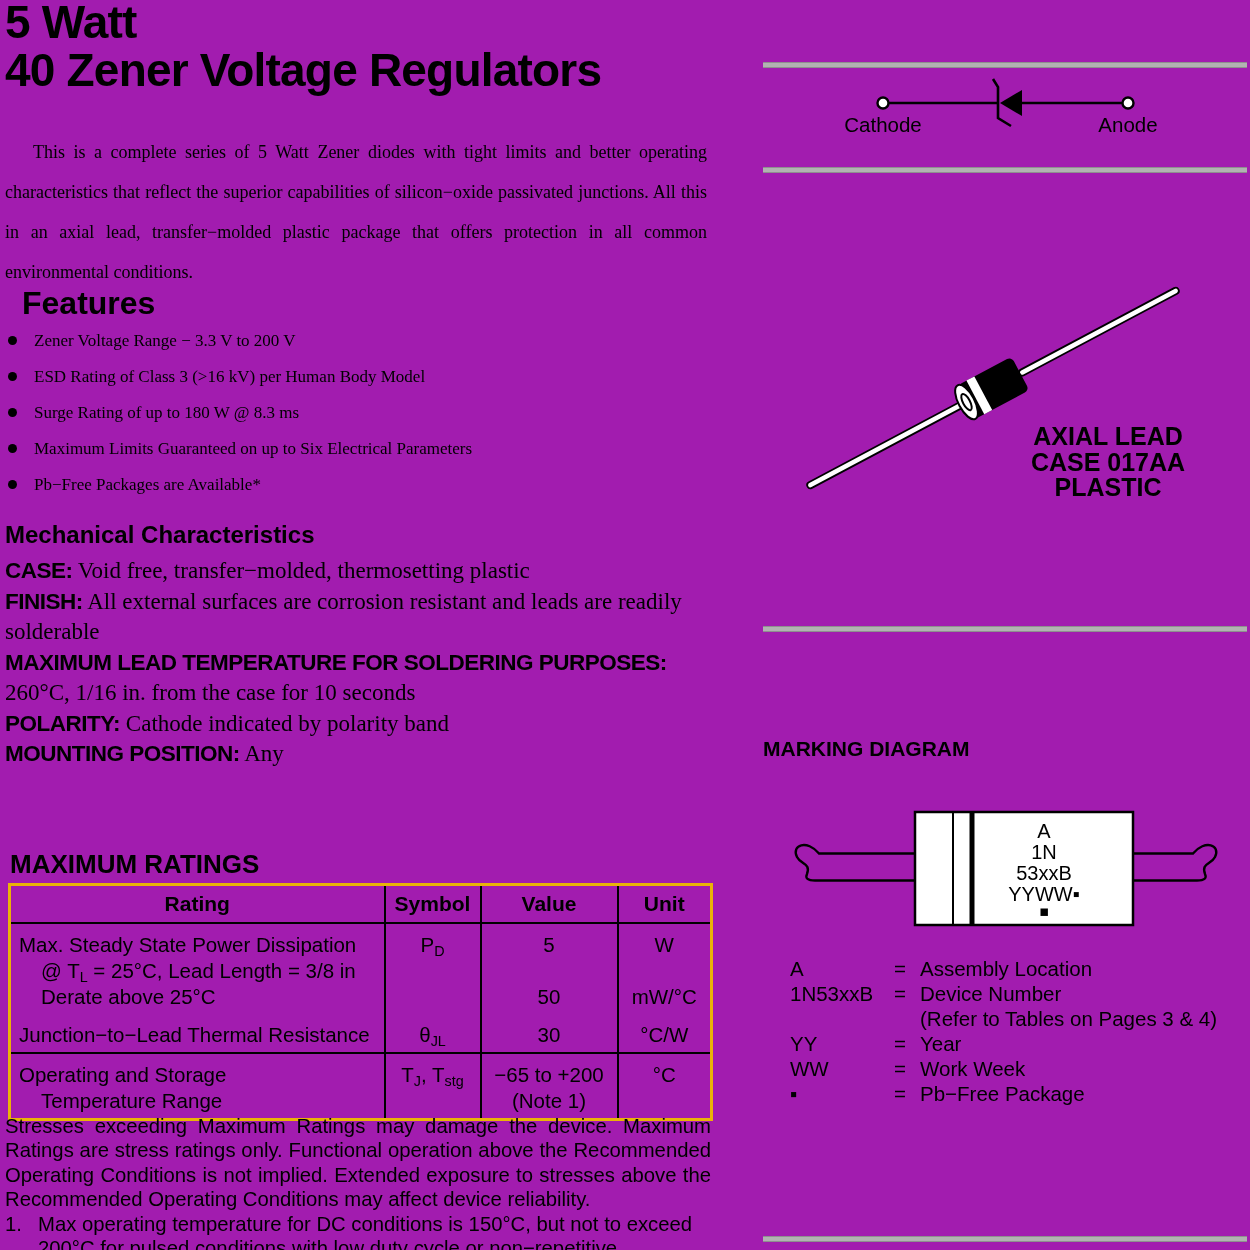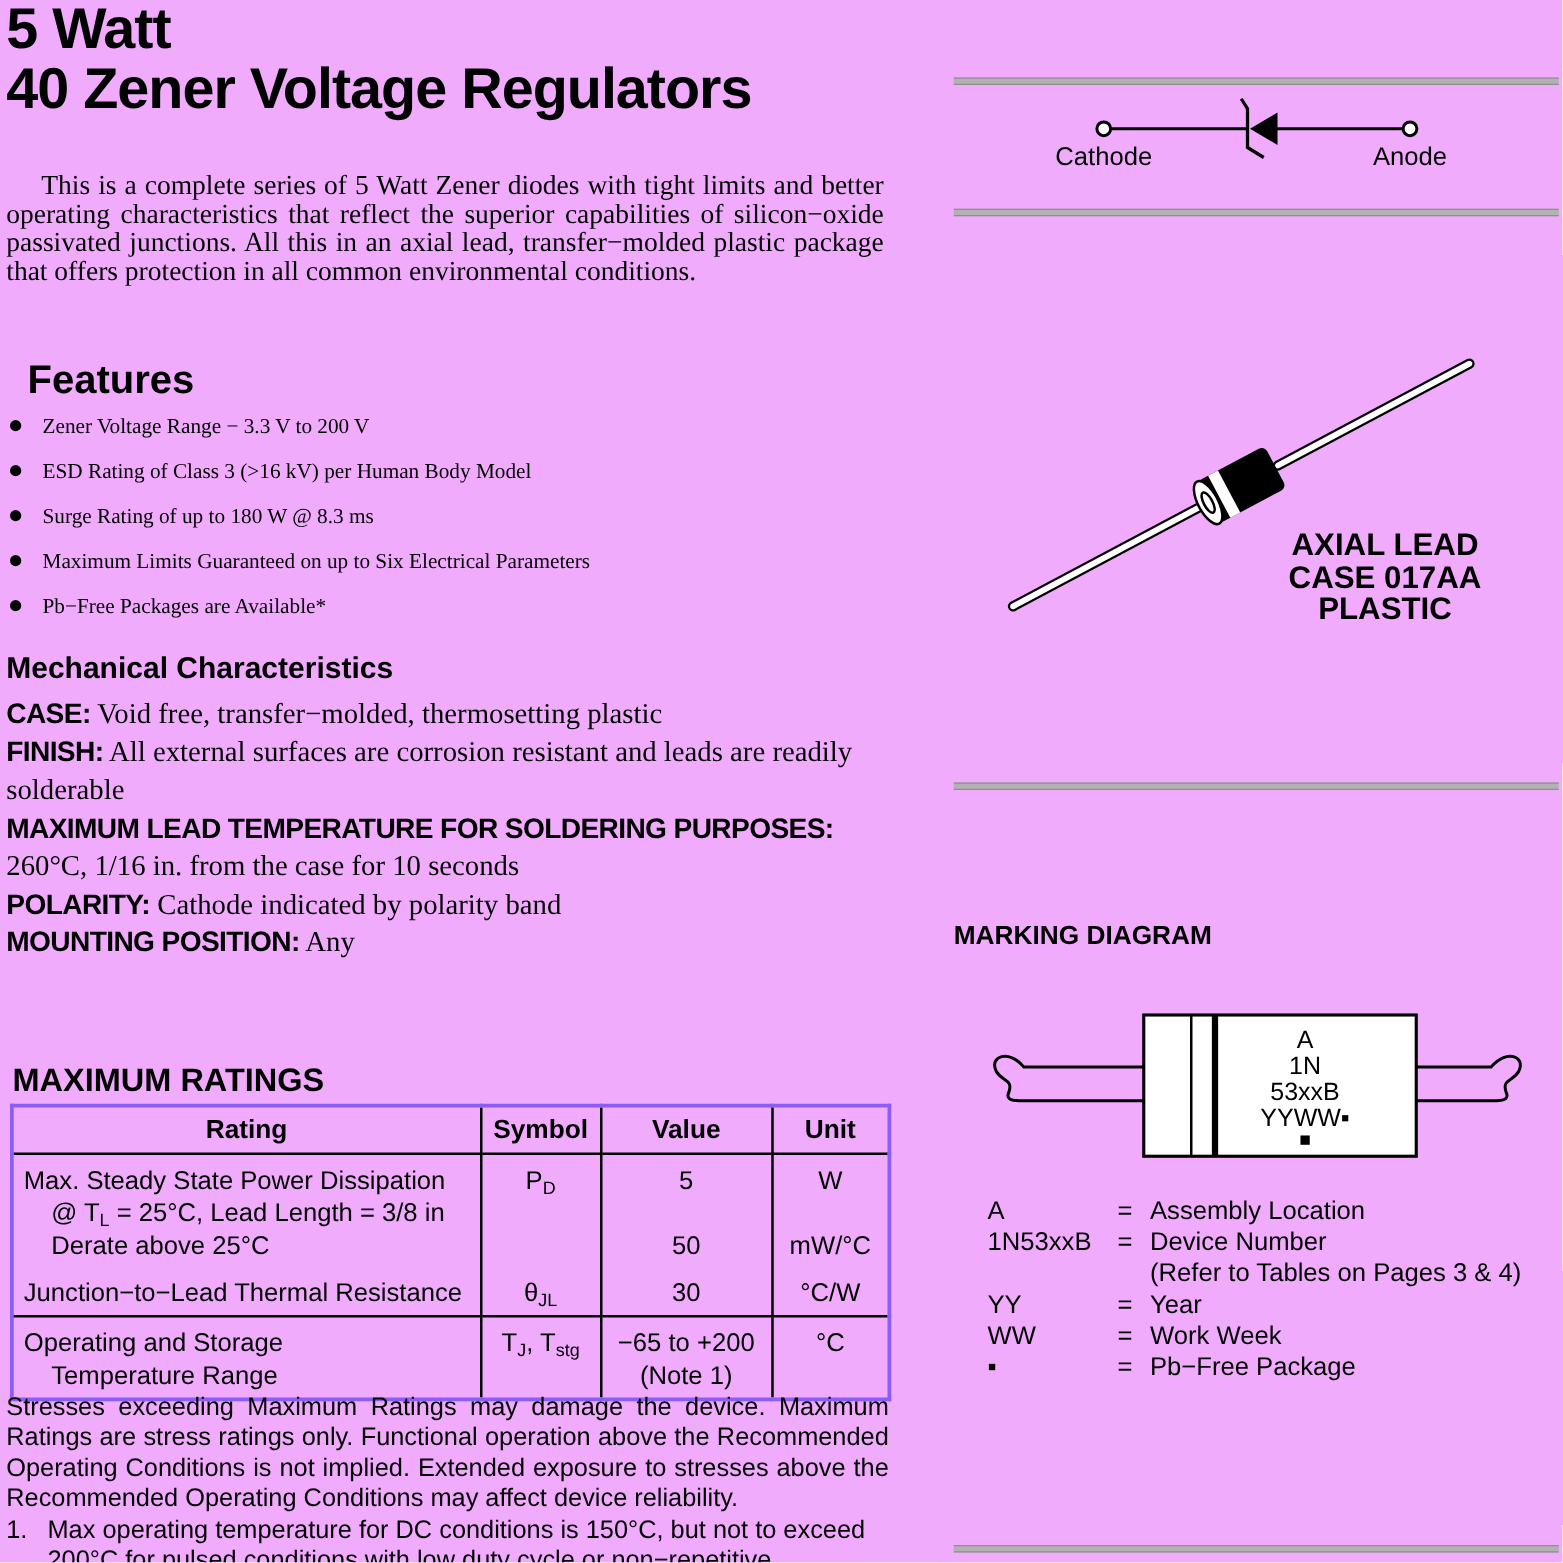--- a/index.html
+++ b/index.html
@@ -1,35 +1,35 @@
 <!DOCTYPE html>
 <html><head>
 <meta charset="utf-8">
 <style>
   html,body{margin:0;padding:0;background:#fff;}
-  .page{position:relative;width:1250px;height:1250px;background:#f0abfc;color:#000;
+  .page{position:relative;width:1250px;height:1250px;background:#a21caf;color:#000;
         font-family:"Liberation Sans","DejaVu Sans",sans-serif;overflow:hidden;}
   .abs{position:absolute;}
   .serif{font-family:"Liberation Serif","DejaVu Serif",serif;}
 
   
   #title{left:5px;top:-2px;font-weight:bold;font-size:46px;line-height:48px;letter-spacing:-0.8px;}
-  #intro{left:5px;top:114px;width:702px;font-size:22px;line-height:23px;text-align:justify;text-indent:28px;}
+  #intro{left:5px;top:114px;width:702px;font-size:18px;line-height:40px;text-align:justify;text-indent:28px;}
   #features-h{left:22px;top:285px;font-size:32px;font-weight:bold;}
   #features{left:8px;top:328px;width:700px;}
   .feat{display:flex;gap:17px;margin-bottom:10px;font-size:17px;line-height:26px;}
   .dot{width:9px;height:9px;border-radius:50%;background:#000;margin-top:8px;flex:none;}
   #mech-h{left:5px;top:521px;font-size:24px;font-weight:bold;}
   #mech{left:5px;top:556px;width:704px;font-size:23px;line-height:30.5px;}
   .mech-label{font-family:"Liberation Sans","DejaVu Sans",sans-serif;font-weight:bold;font-size:22.5px;letter-spacing:-0.5px;}
   #ratings-h{left:10px;top:849px;font-size:26px;font-weight:bold;}
 
   
   #ratings-table{position:absolute;left:8px;top:883px;border-collapse:collapse;table-layout:fixed;
-                 width:702px;font-size:20.5px;border:3px solid #8b5cf6;}
+                 width:702px;font-size:20.5px;border:3px solid #eab308;}
   #ratings-table th,#ratings-table td{border:2px solid #000;}
   #ratings-table th{height:32px;font-size:21px;font-weight:bold;text-align:center;padding:2px 0;}
   #ratings-table td{vertical-align:top;padding:8px 0 4px;}
   td.c{text-align:center;}
   .rating-td{padding-left:8px !important;padding-right:4px !important;}
   .ln{height:26px;line-height:26px;white-space:nowrap;}
   .gap{height:12px;}
   .ind{padding-left:22px;}
   sub{font-size:70%;line-height:0;vertical-align:baseline;position:relative;top:0.28em;}
 

